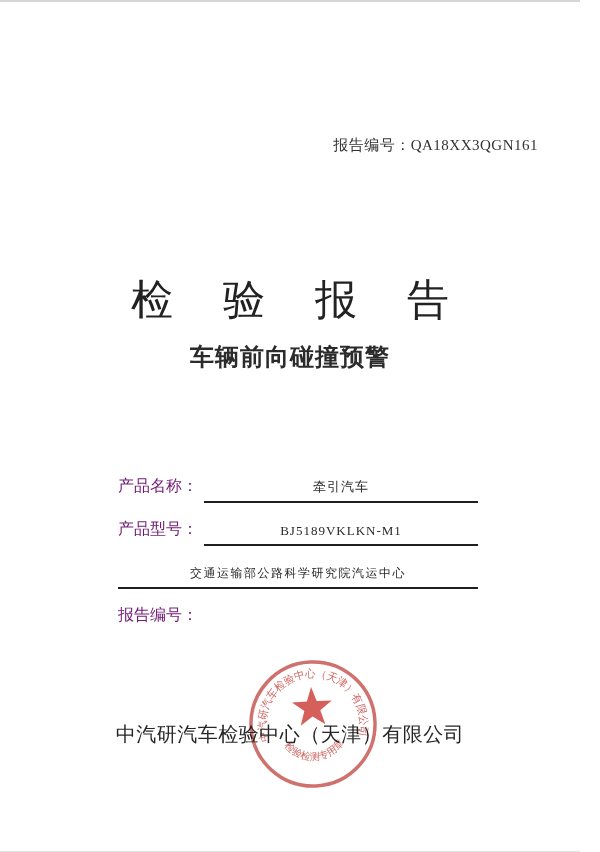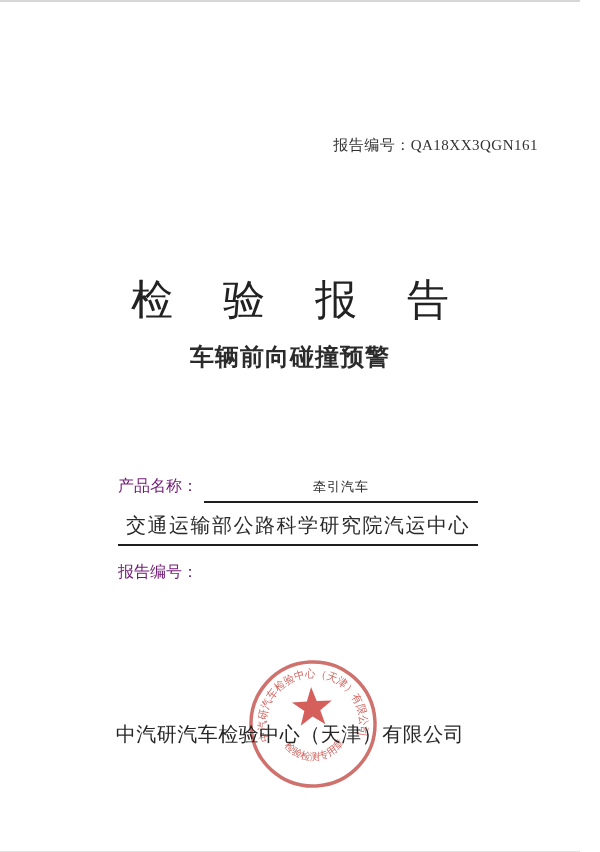--- a/index.html
+++ b/index.html
@@ -55,21 +55,21 @@
   }
   .field-value {
     flex:1 1 auto;
     text-align:center;
     border-bottom:2px solid #1f1f1f;
     padding-bottom:5px;
     font-size:13px; color:#2a2a2a;
     letter-spacing:1px;
     white-space:nowrap;
   }
-  .field-row.wide .field-value { font-size:20px; letter-spacing:1.5px; }
+  .field-row.wide .field-value { font-size:12px; letter-spacing:1.5px; }
   .company-seal {
     position:absolute; left:243px; top:654px;
     width:140px; height:140px;
     opacity:0.82;
     mix-blend-mode:multiply;
     transform:rotate(-3deg);
   }
   .seal-text { font-family:"Liberation Serif","DejaVu Serif",serif; }
   .company-name {
     position:absolute; top:721px; left:0; right:0;
@@ -92,20 +92,24 @@
 
   <div class="doc-title">检验报告</div>
 
   <div class="doc-subtitle">车辆前向碰撞预警</div>
 
   <div class="fields">
     <div class="field-row">
       <span class="field-label">产品名称：</span>
       <span class="field-value">牵引汽车</span>
     </div>
+    <div class="field-row">
+      <span class="field-label">产品型号：</span>
+      <span class="field-value">BJ5189VKLKN-M1</span>
+    </div>
     <div class="field-row wide">
       <span class="field-value">交通运输部公路科学研究院汽运中心</span>
     </div>
     <div class="field-row">
       <span class="field-label">报告编号：</span>
     </div>
   </div>
 
   <svg class="company-seal" viewBox="0 0 140 140" xmlns="http://www.w3.org/2000/svg">
     <defs>

